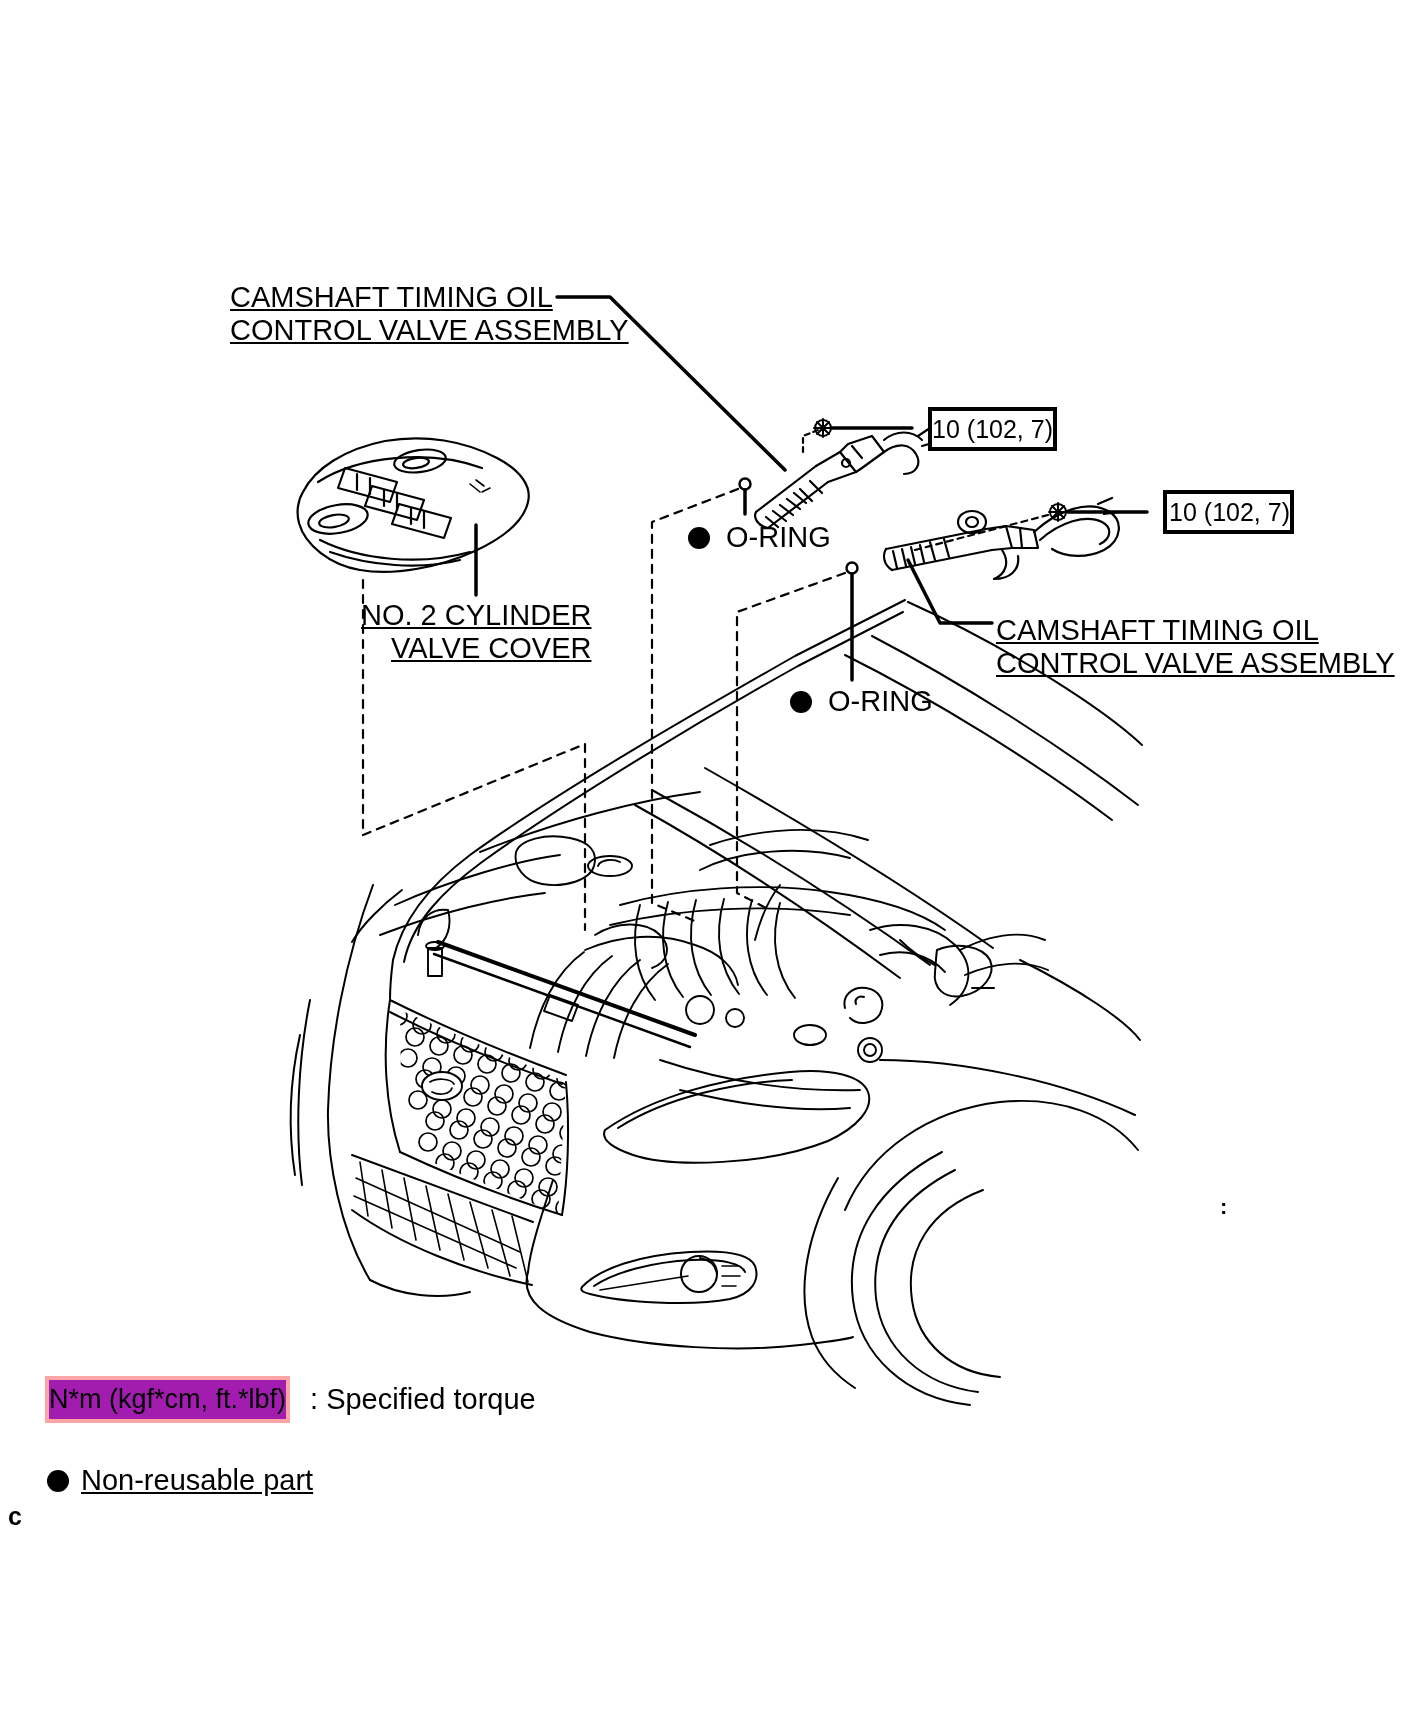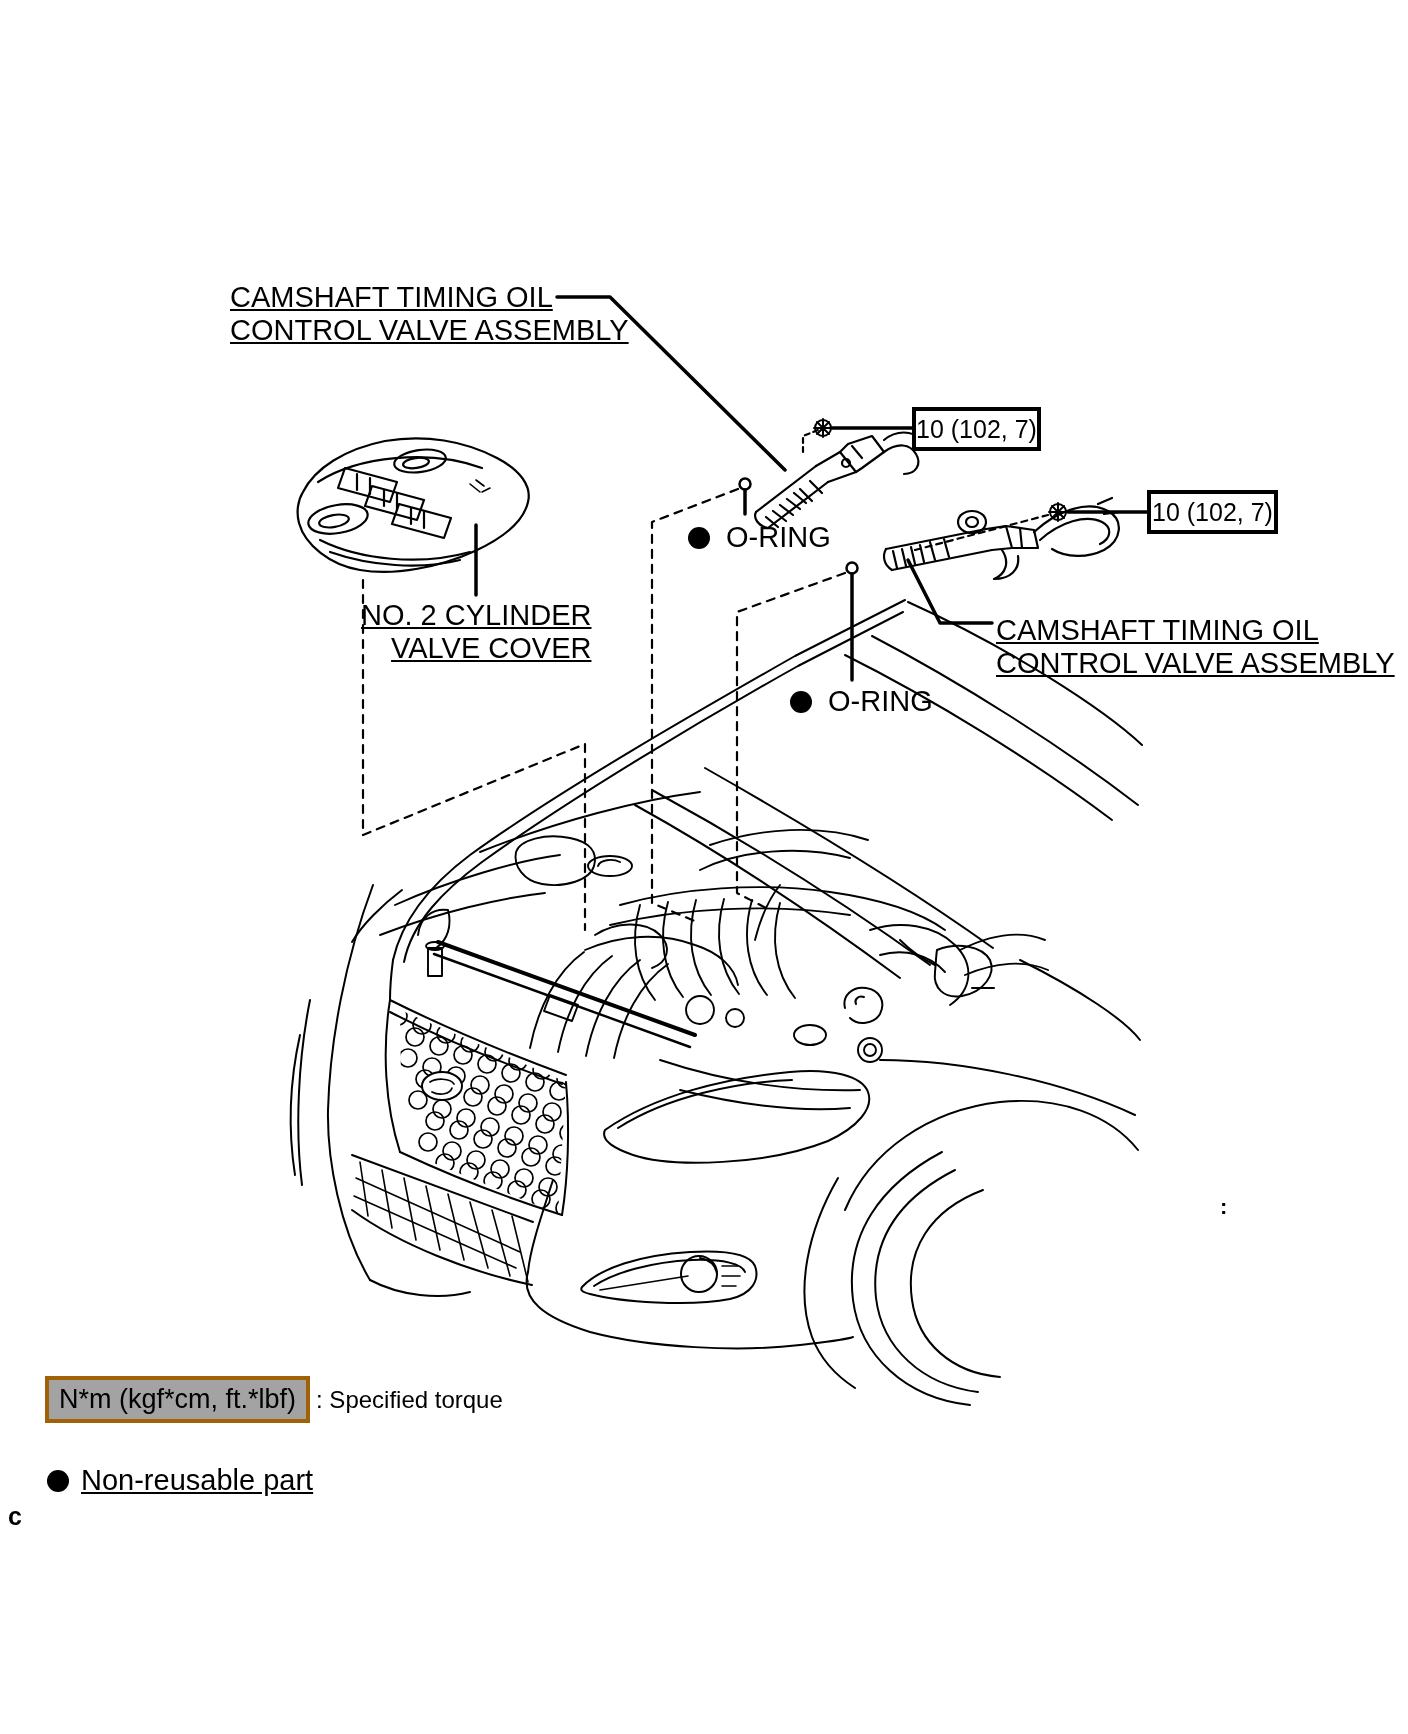--- a/index.html
+++ b/index.html
@@ -5,30 +5,30 @@
   html,body{margin:0;padding:0;background:#fff;}
   .canvas{
     position:relative;width:1408px;height:1734px;background:#fff;overflow:hidden;
     font-family:"Liberation Sans", sans-serif;color:#000;
   }
   svg.art{position:absolute;left:0;top:0;z-index:1;}
   .lbl{position:absolute;z-index:2;font-size:29px;line-height:33px;letter-spacing:0;white-space:nowrap;text-decoration:underline;}
   .lbl span{display:block;}
   .torque-box{
     position:absolute;z-index:2;border:4px solid #000;background:#fff;
-    font-size:25px;display:flex;align-items:center;justify-content:center;white-space:nowrap;
+    font-size:25px;display:flex;align-items:center;justify-content:flex-end;white-space:nowrap;margin-left:16px;
   }
   .oring{position:absolute;z-index:2;display:flex;align-items:center;gap:16px;font-size:29px;white-space:nowrap;}
   .dot{width:22px;height:22px;border-radius:50%;background:#000;flex:0 0 auto;}
   .legend-row{position:absolute;z-index:2;display:flex;align-items:center;}
   .legend-box{
-    border:4px solid #a16207;background:#a3a3a3;font-size:27px;white-space:nowrap;
-    padding:4px 10px;display:inline-block;
+    border:4px solid #fca5a5;background:#a21caf;font-size:27px;white-space:nowrap;
+    padding:4px 0;display:inline-block;
   }
-  .legend-desc{font-size:24px;margin-left:6px;white-space:nowrap;}
+  .legend-desc{font-size:29px;margin-left:20px;white-space:nowrap;}
   .nonreuse{position:absolute;z-index:2;display:flex;align-items:center;gap:12px;font-size:29px;white-space:nowrap;}
   .c-mark{position:absolute;z-index:2;font-size:25px;font-weight:bold;}
   .colon-artifact{position:absolute;z-index:2;font-size:22px;font-weight:bold;color:#000;}
 </style>
 </head>
 <body>
 
 <div class="canvas">
 
   <svg class="art" width="1408" height="1734" viewBox="0 0 1408 1734" fill="none" stroke="#000" stroke-width="2" stroke-linecap="round" stroke-linejoin="round">

